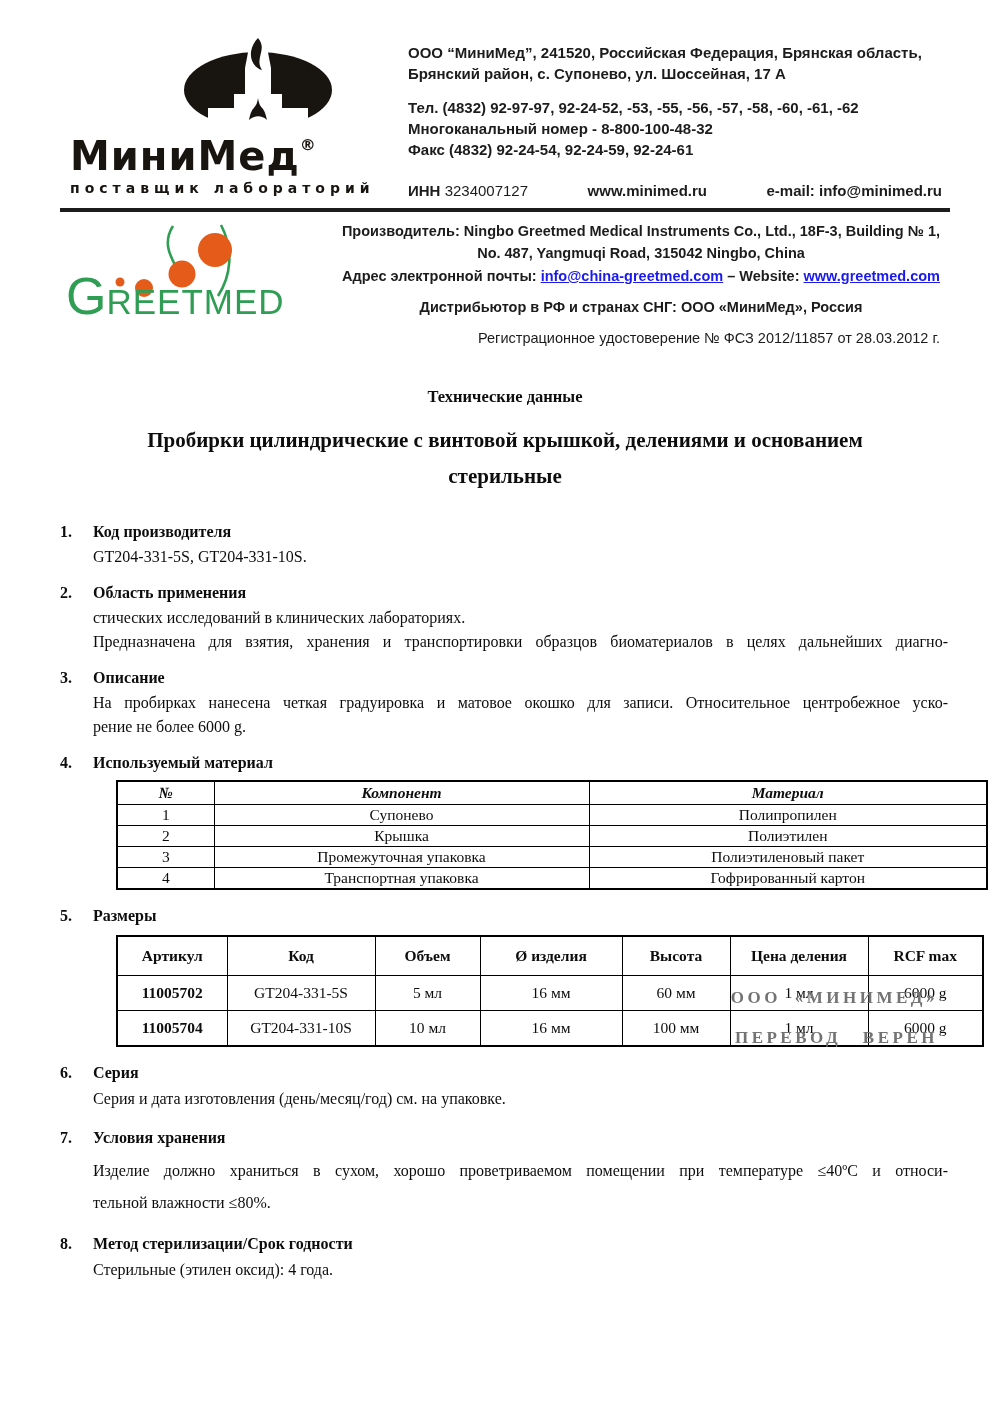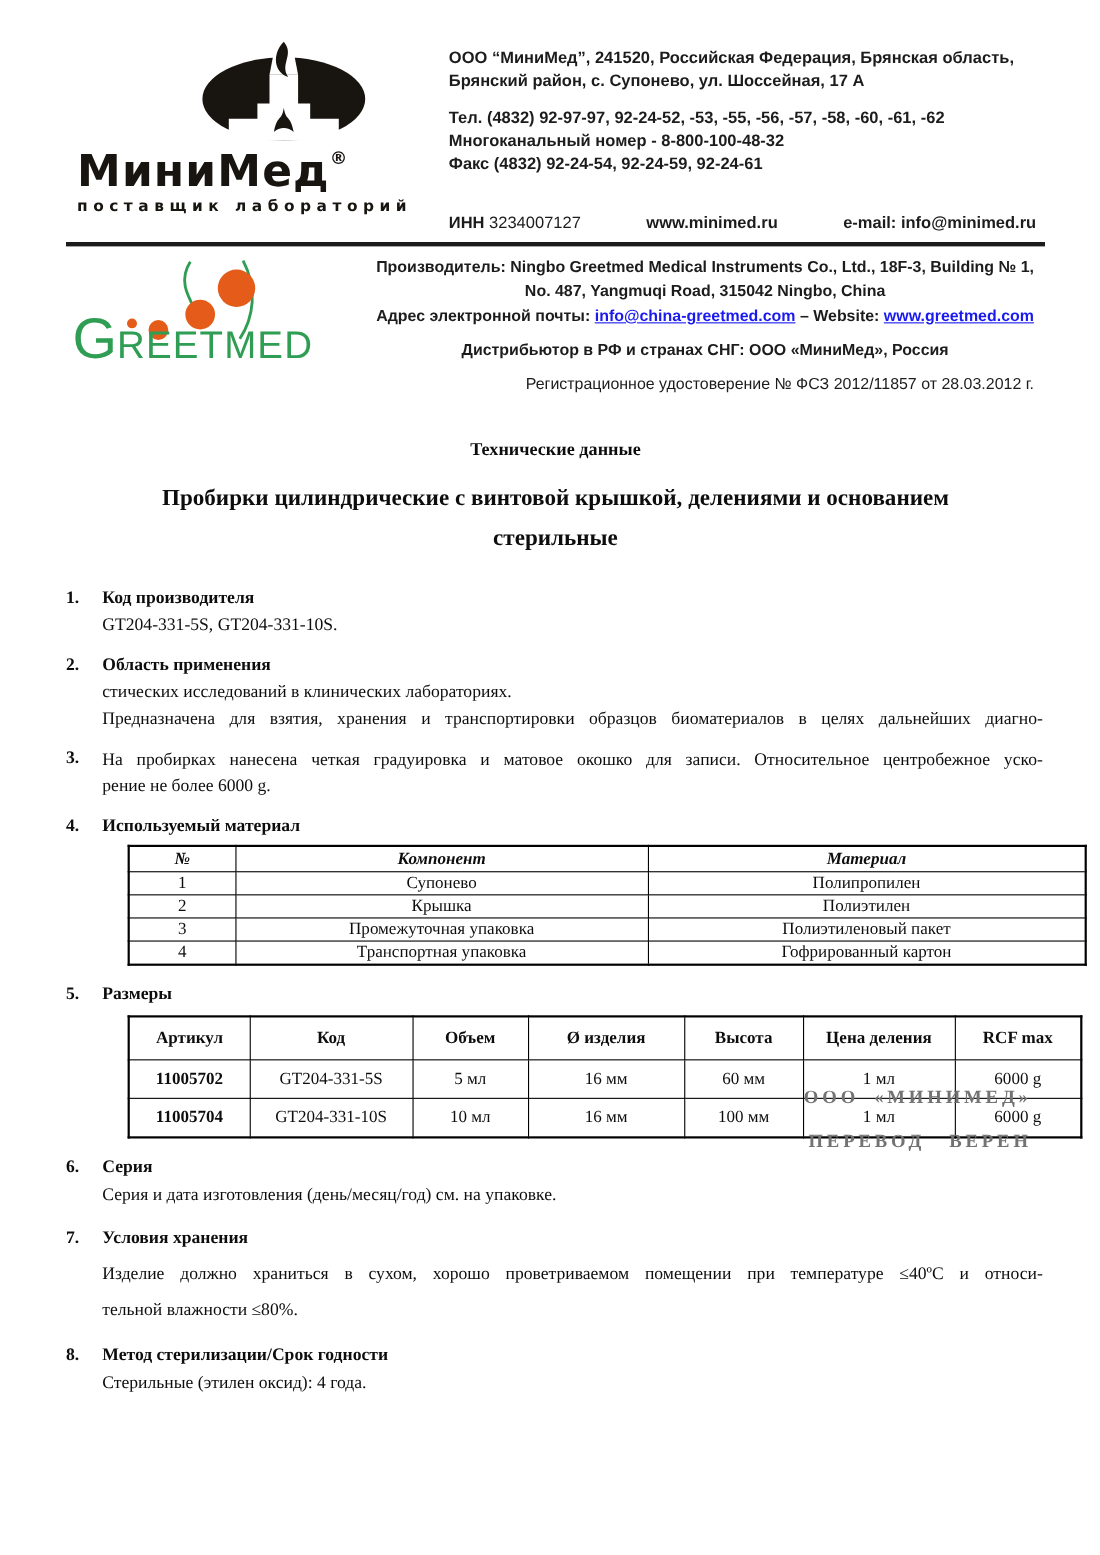--- a/index.html
+++ b/index.html
@@ -30,21 +30,21 @@
     font-family:"DejaVu Sans", sans-serif;
     font-weight:700; font-size:14px; letter-spacing:5px;
     color:#181410; margin-left:10px; white-space:nowrap;
   }
   .contact {
     flex:1; padding-top:8px; padding-left:0px;
     font-family:"Liberation Sans", sans-serif;
     font-weight:bold; font-size:15px; line-height:21px; color:#1c1c1c;
   }
   .contact .grp { margin-bottom:13px; }
-  .inn-row { display:flex; justify-content:space-between; margin-top:32px; padding-right:8px; }
+  .inn-row { display:flex; justify-content:space-between; margin-top:20px; padding-right:8px; }
   .inn-num { font-weight:normal; }
   .divider { border-top:4px solid #1c1c1c; margin-top:7px; }
 
   
   .mfr { display:flex; margin-top:6px; }
   .gm-logo { width:272px; flex:none; position:relative; height:124px; }
   .gm-decor { position:absolute; left:20px; top:4px; }
   .gm-word {
     position:absolute; left:6px; bottom:20px;
     font-family:"Liberation Sans", sans-serif;
@@ -179,20 +179,21 @@
       <div class="sec-main">
         <div class="sec-head">Область применения</div>
         <div class="sec-body">стических исследований в клинических лабораториях.</div>
         <div class="sec-body jline">Предназначена для взятия, хранения и транспортировки образцов биоматериалов в целях дальнейших диагно-</div>
       </div>
     </div>
 
     <div class="sec">
       <div class="sec-num">3.</div>
       <div class="sec-main">
+        <div class="sec-head">Описание</div>
         <div class="sec-body jline">На пробирках нанесена четкая градуировка и матовое окошко для записи. Относительное центробежное уско-</div>
         <div class="sec-body">рение не более 6000 g.</div>
       </div>
     </div>
 
     <div class="sec">
       <div class="sec-num">4.</div>
       <div class="sec-main">
         <div class="sec-head">Используемый материал</div>
         <table class="t4">

